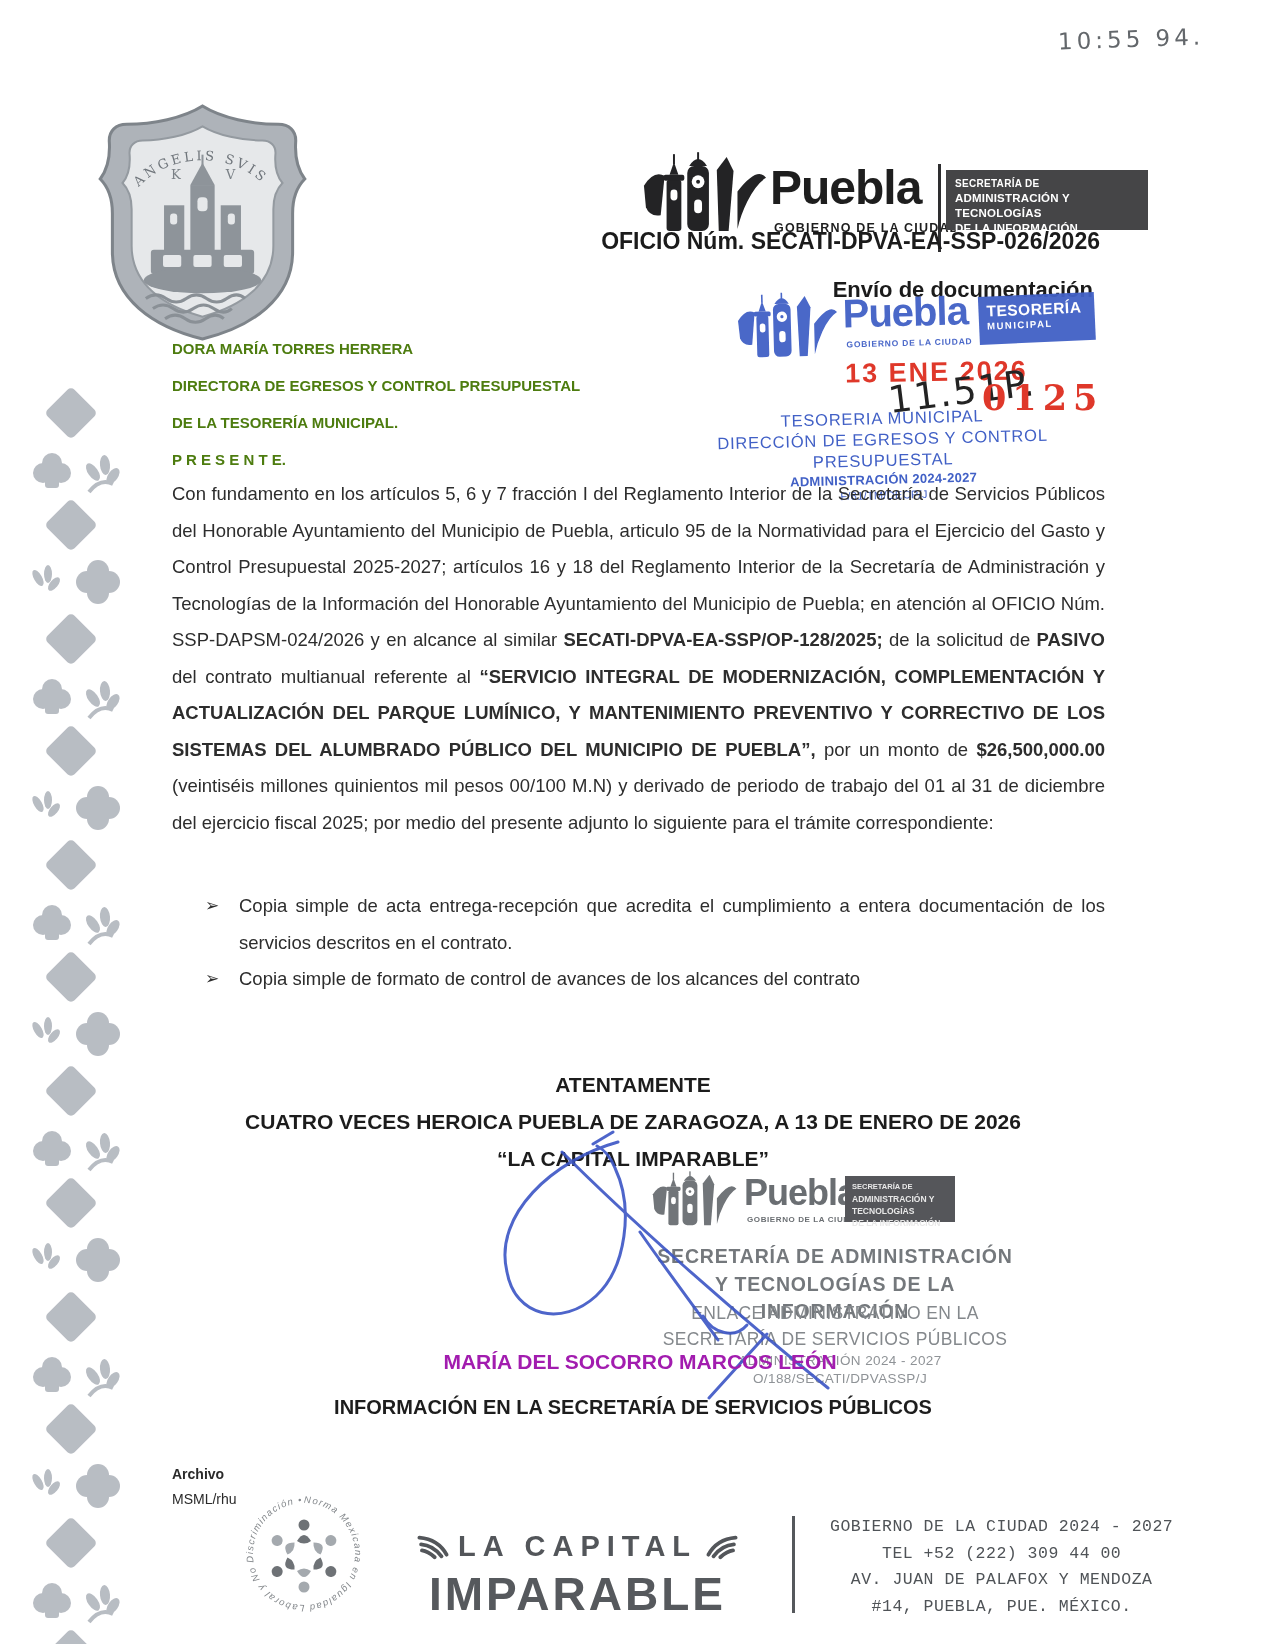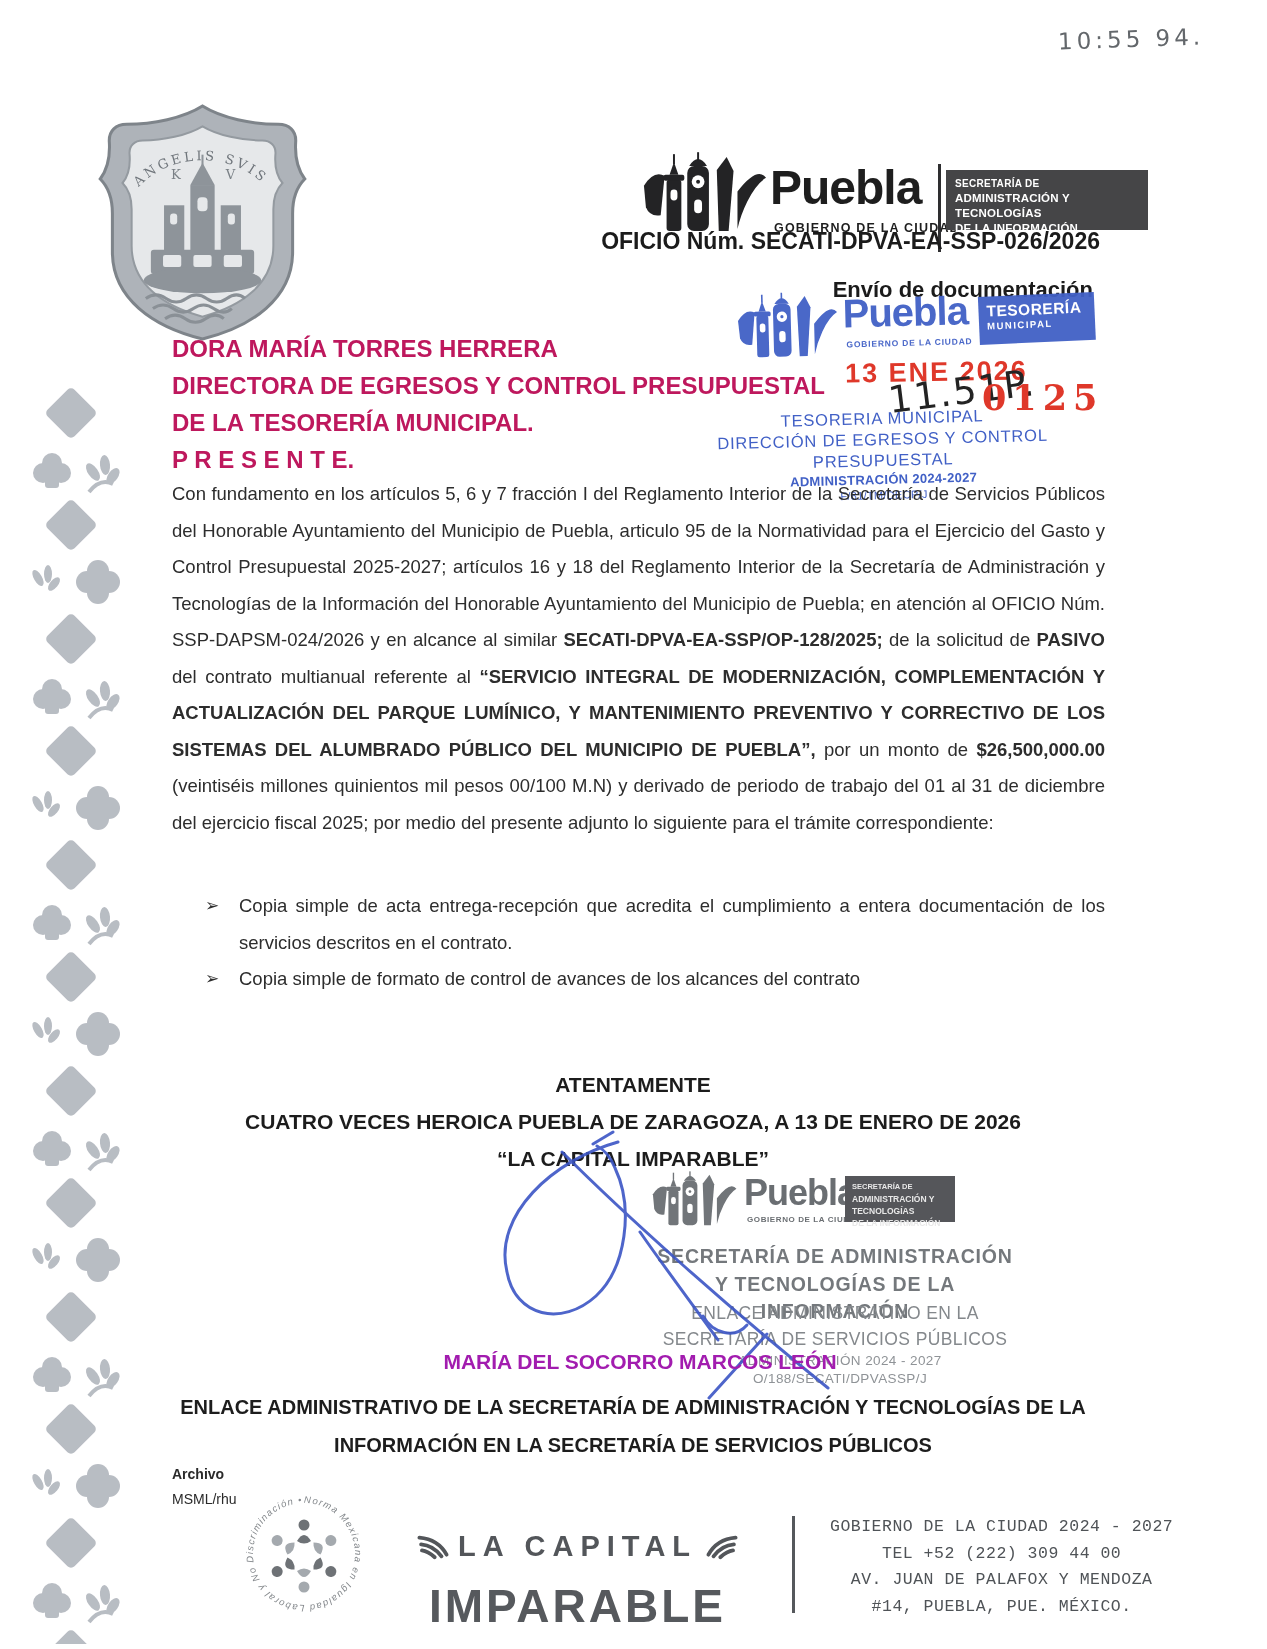--- a/index.html
+++ b/index.html
@@ -22,21 +22,21 @@
   .subject{left:700px;top:277px;width:393px;text-align:right;font-size:22px;font-weight:bold;color:#1b1b1b;}
   
   .stamp-blue{left:695px;top:286px;width:410px;height:80px;transform:rotate(-1.5deg);color:#4160c6;opacity:.95;}
   .sb-word{left:148px;top:4px;font-size:40px;font-weight:bold;letter-spacing:-1px;}
   .sb-tag{left:151px;top:52px;font-size:8.5px;font-weight:bold;letter-spacing:.8px;}
   .sb-box{left:284px;top:12px;width:116px;height:48px;background:#4160c6;color:#fff;
           padding:6px 0 0 8px;box-sizing:border-box;transform:rotate(-1deg);}
   .sb-box .t1{font-size:15.5px;font-weight:bold;letter-spacing:.5px;}
   .sb-box .t2{font-size:9.5px;font-weight:bold;letter-spacing:1.5px;}
   
-  .recip{left:172px;top:330px;font-size:24px;font-weight:bold;line-height:37px;color:#be185d;}
+  .recip{left:172px;top:330px;font-size:15px;font-weight:bold;line-height:37px;color:#4d7c0f;}
   
   .date-red{left:845px;top:357px;font-size:27px;font-weight:bold;color:#df382a;letter-spacing:2px;transform:rotate(-1deg);}
   .time-hand{left:888px;top:370px;font-family:"DejaVu Sans",sans-serif;font-size:37px;color:#232323;transform:rotate(-7deg);letter-spacing:2px;}
   .folio-red{left:982px;top:377px;font-family:"DejaVu Serif",serif;font-size:35px;font-weight:600;color:#df382a;letter-spacing:6px;}
   .dept-blue{left:693px;top:408px;width:380px;text-align:center;color:#4160c6;transform:rotate(-1.5deg);}
   .dept-blue .d1{font-size:16.5px;letter-spacing:.8px;line-height:21px;}
   .dept-blue .d2{font-size:13px;font-weight:bold;line-height:17px;letter-spacing:.3px;}
   .dept-blue .d3{font-size:11px;line-height:15px;letter-spacing:.3px;}
   
   .bodytext{left:172px;top:476px;width:933px;font-size:18.5px;line-height:36.5px;
@@ -64,21 +64,21 @@
               font-size:13.5px;letter-spacing:.4px;line-height:18px;}
   .signer-name{left:140px;top:1350px;width:1000px;text-align:center;font-size:21px;font-weight:bold;color:#a21caf;}
   .signer-title{left:133px;top:1388px;width:1000px;text-align:center;font-size:20px;font-weight:bold;
                 line-height:38px;color:#1d1d1d;}
   .archive{left:172px;top:1462px;font-size:14px;color:#2a2a2a;line-height:25px;}
   .archive .a1{font-weight:bold;}
   
   .cap-logo{left:405px;top:1518px;width:345px;text-align:center;color:#53565a;}
   .cap-l1{display:flex;align-items:center;justify-content:center;gap:8px;
           font-size:29px;font-weight:bold;letter-spacing:7px;margin-top:12px;}
-  .cap-l2{font-size:46px;font-weight:bold;letter-spacing:3px;margin-top:16px;color:#56595d;}
+  .cap-l2{font-size:46px;font-weight:bold;letter-spacing:3px;margin-top:4px;color:#56595d;}
   .foot-bar{left:792px;top:1516px;width:3px;height:97px;background:#55585c;}
   .foot-addr{left:830px;top:1514px;font-family:"Liberation Mono",monospace;font-size:16.5px;
              line-height:26.5px;color:#4f5357;letter-spacing:.5px;text-align:center;}
 </style>
 </head>
 <body>
 
 <div class="page">
 
   <svg width="0" height="0" style="position:absolute" aria-hidden="true">
@@ -280,21 +280,20 @@
       <path d="M97 32 C 160 95, 260 185, 363 268"></path>
       <path d="M175 112 C 200 148, 228 185, 253 220"></path>
       <path d="M238 196 c 10 18, 32 23, 44 9"></path>
       <path d="M302 214 L 244 278"></path>
       <path d="M128 24 l 20 -12"></path>
     </g>
   </svg>
 
   <div class="abs signer-name">MARÍA DEL SOCORRO MARCOS LEÓN</div>
   <div class="abs signer-title">
-    <div>ENLACE ADMINISTRATIVO DE LA SECRETARÍA DE ADMINISTRACIÓN Y TECNOLOGÍAS DE LA</div>
     <div>INFORMACIÓN EN LA SECRETARÍA DE SERVICIOS PÚBLICOS</div>
   </div>
 
   <div class="abs archive">
     <div class="a1">Archivo</div>
     <div>MSML/rhu</div>
   </div>
 
   <svg class="abs" style="left:238px;top:1488px;" width="132" height="132" viewBox="0 0 132 132">
     <defs>

